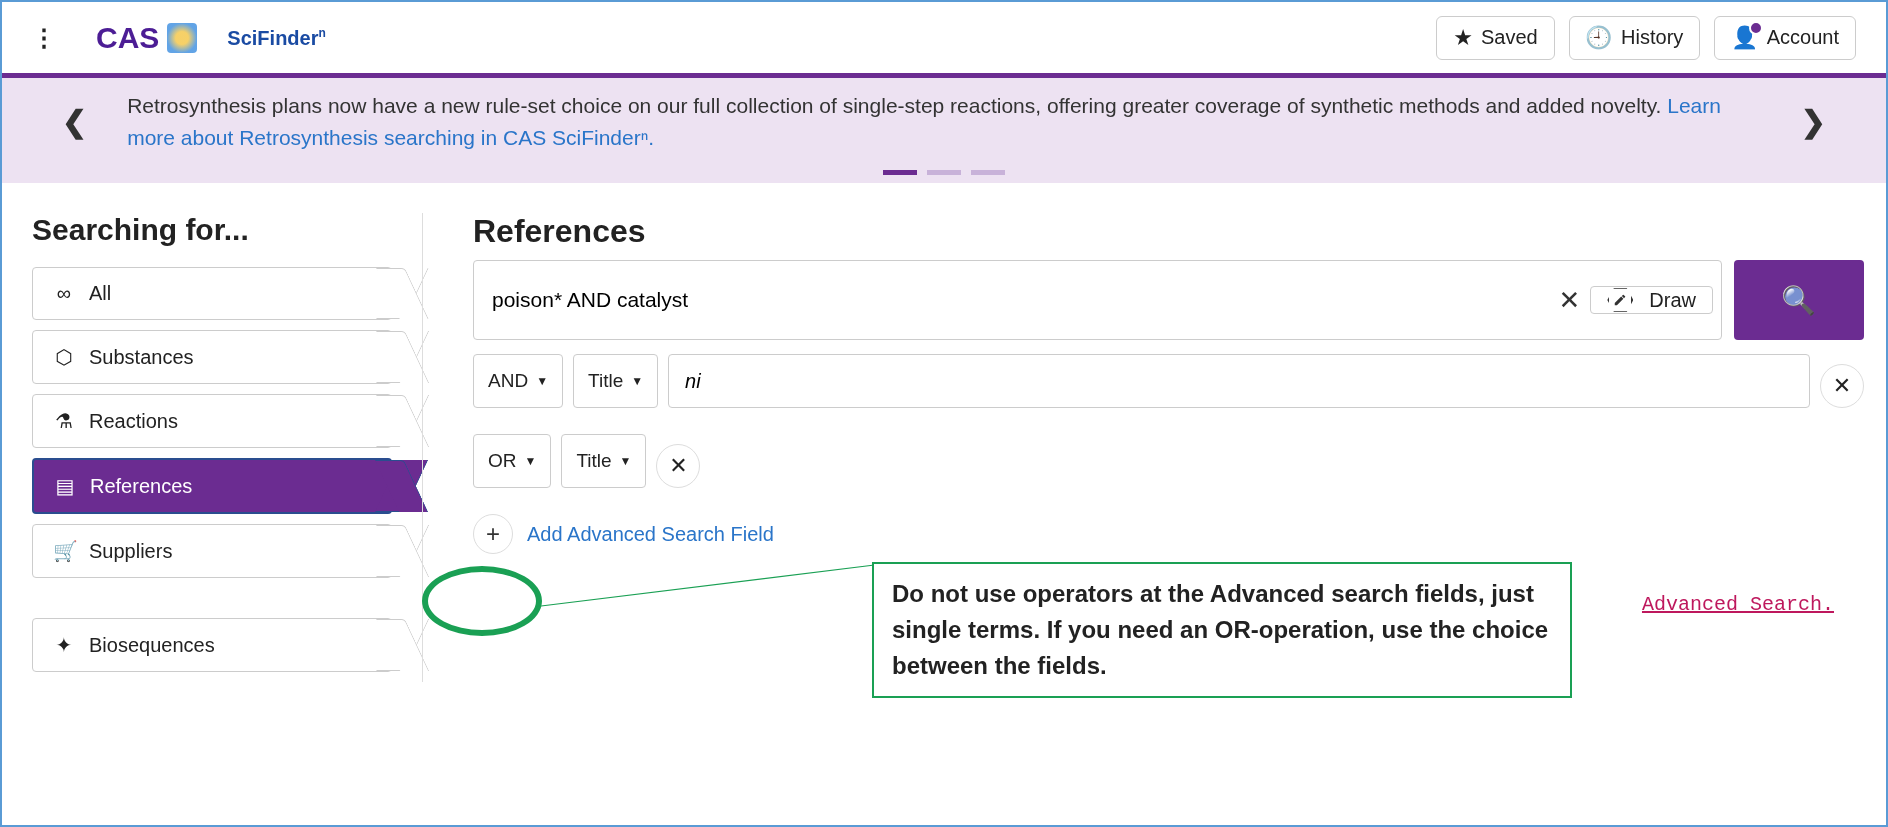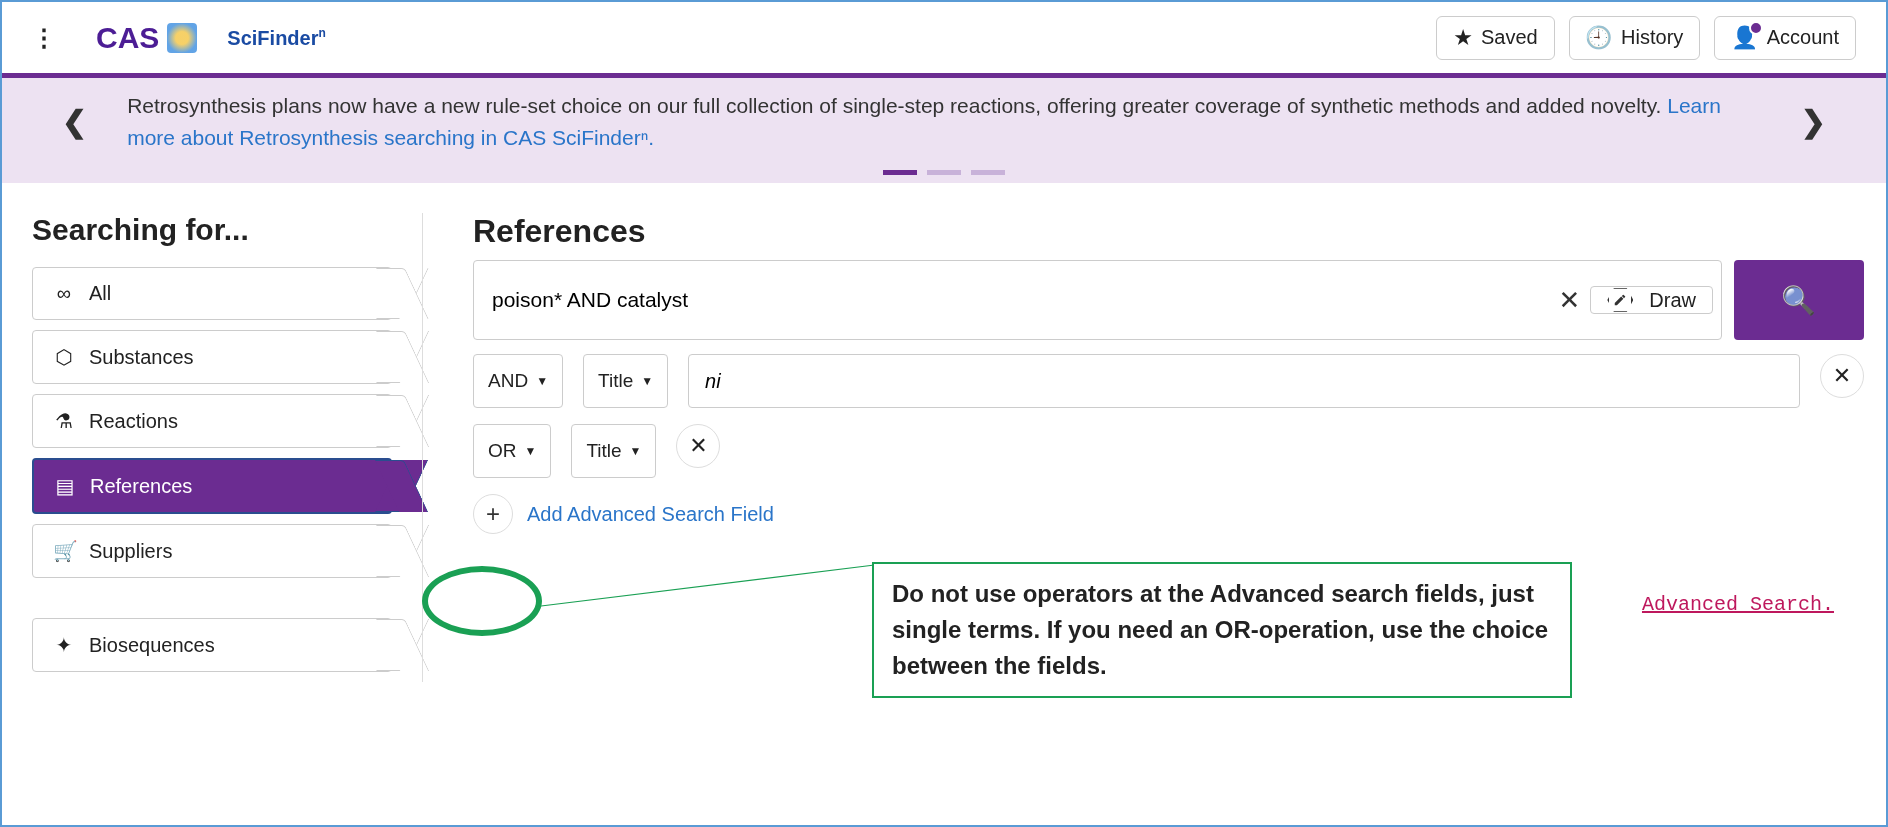--- a/index.html
+++ b/index.html
@@ -50,21 +50,21 @@
   
   .search-row { display: flex; align-items: stretch; gap: 12px; margin-bottom: 14px; }
   .search-input-wrap { flex: 1; display: flex; align-items: center; border: 1px solid #ccc; border-radius: 4px; padding: 0 8px 0 18px; height: 80px; font-size: 21px; }
   .search-input-wrap input { flex: 1; border: none; outline: none; font-size: 21px; }
   .clear-x { font-size: 26px; padding: 0 10px; cursor: pointer; color: #333; }
   .draw-btn { display: flex; align-items: center; gap: 16px; border: 1px solid #ccc; border-radius: 4px; padding: 0 16px; font-size: 20px; background: #fff; cursor: pointer; }
   .draw-btn .dico { width: 26px; height: 26px; border: 2px solid #333; transform: rotate(0deg); clip-path: polygon(25% 5%, 75% 5%, 100% 50%, 75% 95%, 25% 95%, 0% 50%); display: flex; align-items: center; justify-content: center; }
   .search-btn { width: 130px; background: #6b2c91; border-radius: 4px; display: flex; align-items: center; justify-content: center; cursor: pointer; color: #fff; font-size: 28px; }
 
   
-  .adv-row { display: flex; align-items: flex-start; gap: 20px; margin-bottom: 16px; }
+  .adv-row { display: flex; align-items: flex-end; gap: 10px; margin-bottom: 26px; }
   .adv-row .sel { height: 54px; border: 1px solid #ccc; border-radius: 4px; padding: 0 14px; display: flex; align-items: center; gap: 8px; font-size: 19px; background: #fff; cursor: pointer; }
   .adv-row .sel .caret { font-size: 12px; }
   .adv-row input.fld { flex: 1; height: 54px; border: 1px solid #ccc; border-radius: 4px; padding: 0 16px; font-size: 20px; outline: none; font-style: italic; }
   .adv-row .remove-x { width: 44px; height: 44px; border: 1px solid #ddd; border-radius: 50%; display: flex; align-items: center; justify-content: center; font-size: 22px; cursor: pointer; background: #fff; }
 
   .add-row { display: flex; align-items: center; gap: 14px; font-size: 20px; color: #2a75c9; cursor: pointer; }
   .add-row .plus { width: 40px; height: 40px; border: 1px solid #ddd; border-radius: 50%; display: flex; align-items: center; justify-content: center; font-size: 24px; color: #333; background: #fff; }
 
   .tip-link { position: absolute; right: 30px; top: 380px; color: #be185d; font-size: 20px; font-family: Liberation Mono, monospace; }
 

